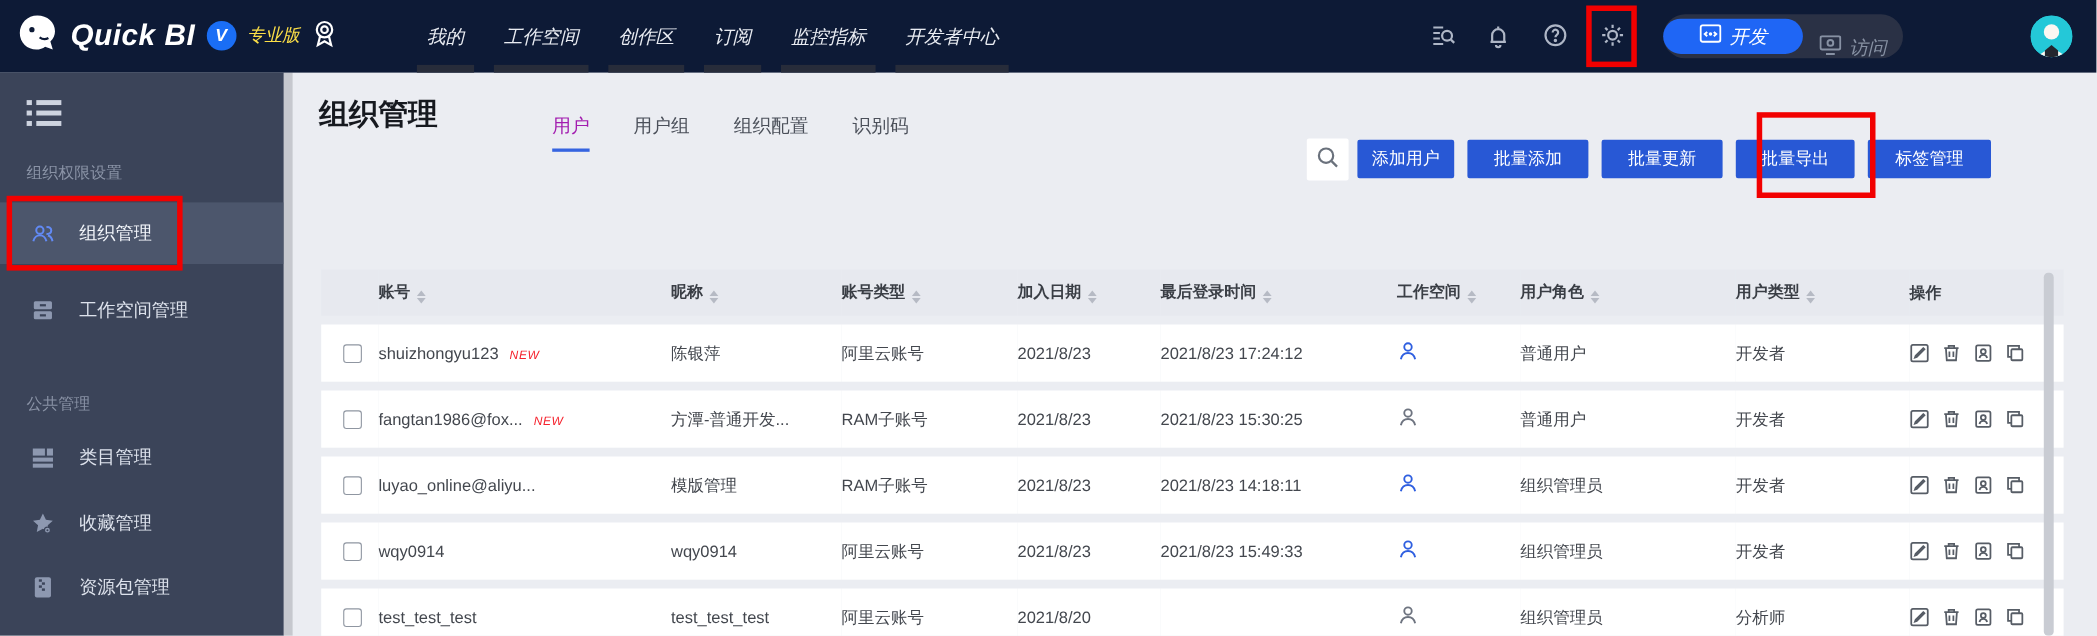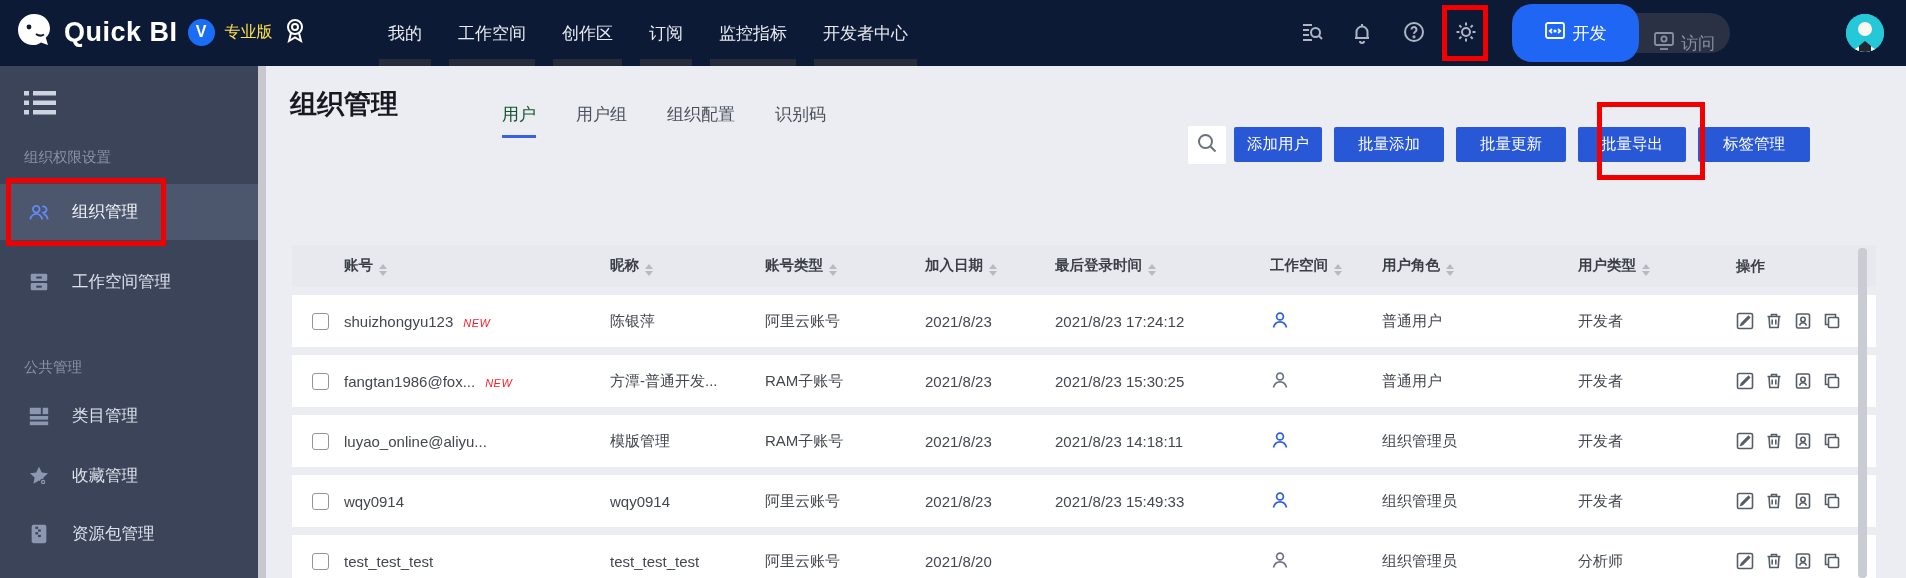--- a/index.html
+++ b/index.html
@@ -1,34 +1,34 @@
 <!DOCTYPE html>
 <html><head>
 <meta charset="utf-8">
 <style>
   * { margin:0; padding:0; box-sizing:border-box; }
   html,body { width:1906px; height:578px; overflow:hidden; }
   body { font-family:"Liberation Sans", sans-serif; background:#ebedf2; position:relative; }
 
   
-  .navbar { position:absolute; left:0; top:0; width:1906px; height:66px; background:#0d1a36; z-index:5; }
+  .navbar { position:absolute; left:0; top:0; width:1906px; height:66px; background:#0d1a36; z-index:5;font-style:italic; }
   .brand { position:absolute; left:14px; top:10px; display:flex; align-items:center; gap:10px; }
   .brand-name { color:#ffffff; font-size:27px; font-weight:bold; letter-spacing:.5px; }
   .v-badge { width:27px; height:27px; border-radius:50%; background:#1a6ef5; color:#fff; font-size:16px;
              font-weight:bold; display:flex; align-items:center; justify-content:center; }
   .edition { color:#fde047; font-size:16px; }
   .nav-menu { position:absolute; left:388px; top:0; height:66px; display:flex; gap:36px; align-items:center; }
   .nav-item { position:relative; height:66px; display:flex; align-items:center; color:#e9ecf2;
               font-size:17px; cursor:pointer; }
   .nav-underbar { position:absolute; left:-9px; right:-9px; bottom:0; height:7px; background:#272c3a; }
   .nav-right-icon { position:absolute; top:20px; width:24px; height:24px; color:#aeb6c6; }
   .nav-right-icon svg { width:24px; height:24px; display:block; }
   .mode-toggle { position:absolute; left:1512px; top:13px; width:218px; height:40px; border-radius:20px;
                  background:#2a3145; display:flex; align-items:center; }
-  .dev-pill { width:127px; height:58px; border-radius:20px; background:#1f66f5; color:#fff; font-size:17px;
+  .dev-pill { width:127px; height:32px; border-radius:20px; background:#1f66f5; color:#fff; font-size:17px;
               display:flex; align-items:center; justify-content:center; gap:8px; cursor:pointer; }
   .access-half { flex:1; display:flex; align-items:flex-start; justify-content:center; gap:7px;
                  color:#8791a3; font-size:17px; cursor:pointer;margin-top:20px; }
   .avatar { position:absolute; left:1846px; top:14px; width:38px; height:38px; border-radius:50%;
             background:#24c8d8; overflow:hidden; cursor:pointer; }
 
   
   .sidebar { position:absolute; left:0; top:66px; width:258px; height:512px; background:#3b4459; z-index:4; }
   .side-sep { position:absolute; left:258px; top:66px; width:8px; height:512px; background:#c6c8ce; z-index:4; }
   .menu-toggle { position:absolute; left:24px; top:24px; width:32px; height:26px; cursor:pointer; }
@@ -38,21 +38,21 @@
   .side-item.active { background:#4c566c; color:#f2f5fa; }
   .side-icon { width:22px; height:22px; flex:0 0 22px; color:#8d98b0; }
   .side-icon svg { width:22px; height:22px; display:block; }
   .side-item.active .side-icon { color:#628af5; }
 
   
   .main { position:absolute; left:266px; top:66px; width:1640px; height:512px; overflow:hidden; }
   .page-title { position:absolute; left:24px; top:20px; font-size:27px; font-weight:600; color:#16191f; }
   .tabs { position:absolute; left:236px; top:37px; display:flex; gap:40px; }
   .tab { position:relative; font-size:17px; color:#4b505a; cursor:pointer; padding-bottom:12px; }
-  .tab.active { color:#14532d; }
+  .tab.active { color:#a21caf; }
   .tab.active::after { content:""; position:absolute; left:0; right:0; bottom:0; height:3px; background:#3664e0; }
   .search-btn { position:absolute; left:922px; top:60px; width:38px; height:38px; background:#fff;
                 display:flex; align-items:center; justify-content:center; cursor:pointer; border-radius:2px; }
   .toolbar { position:absolute; left:968px; top:61px; display:flex; gap:12px; }
   .tb-btn { height:35px; background:#2858d5; color:#fff; font-size:15.5px; border:none; border-radius:2px;
             cursor:pointer; display:flex; align-items:center; justify-content:center; font-family:inherit; }
 
   
   .table-wrap { position:absolute; left:26px; top:171px; width:1584px; }
   table { width:1584px; border-collapse:separate; border-spacing:0 8px; table-layout:fixed; }

